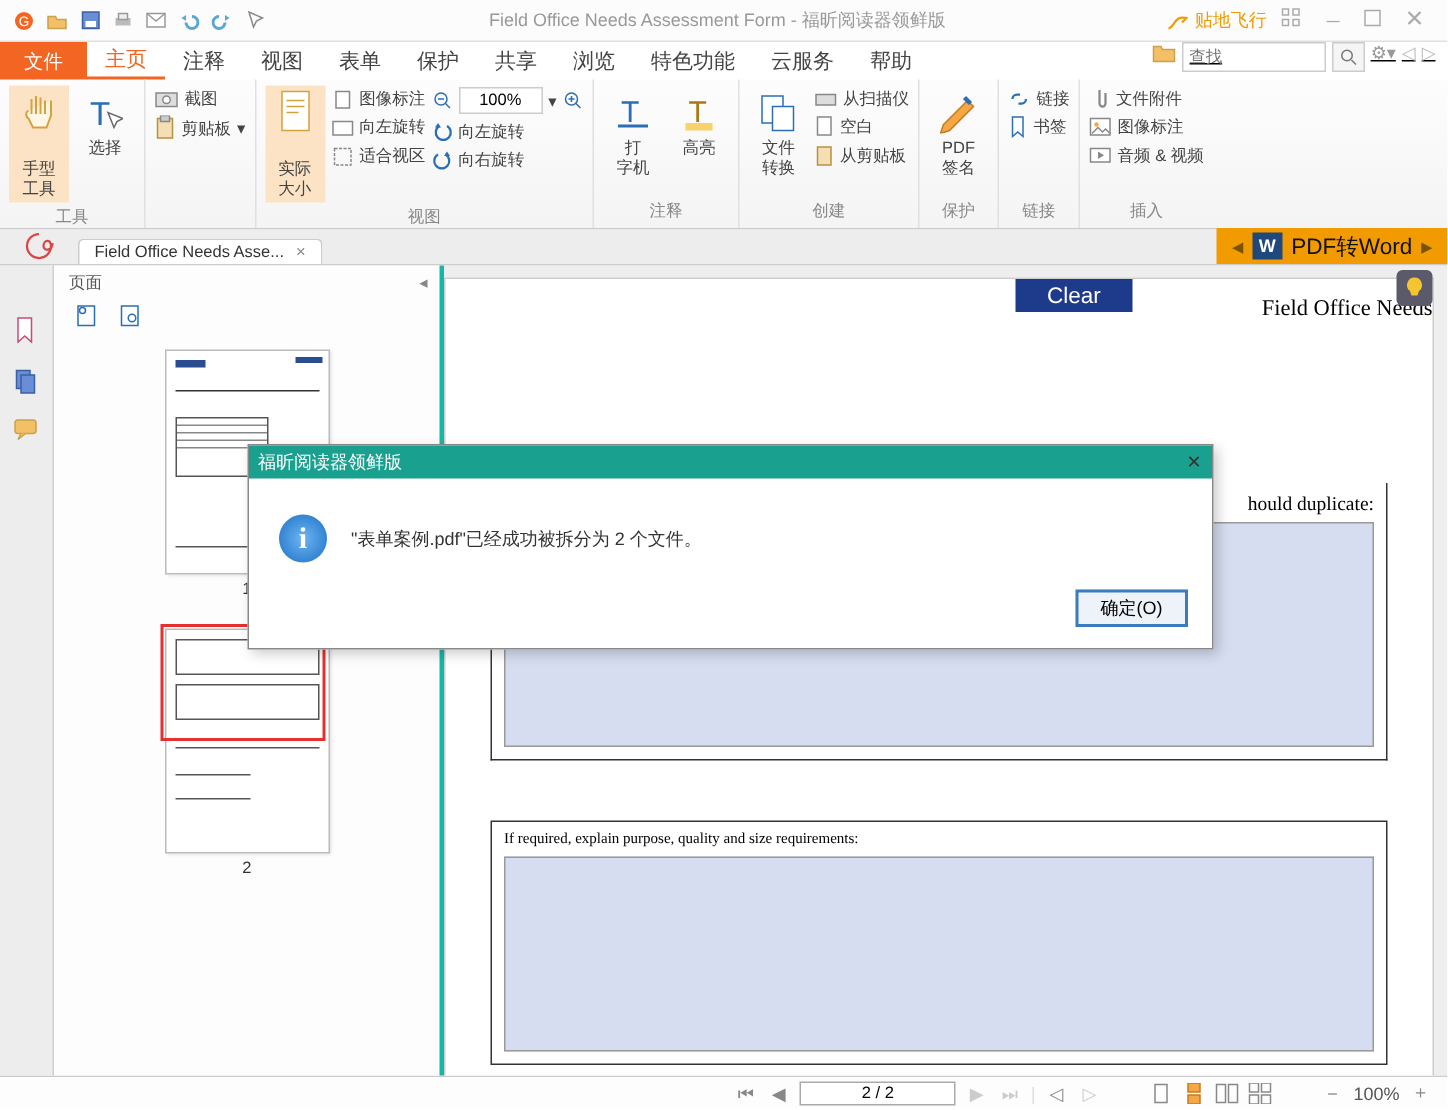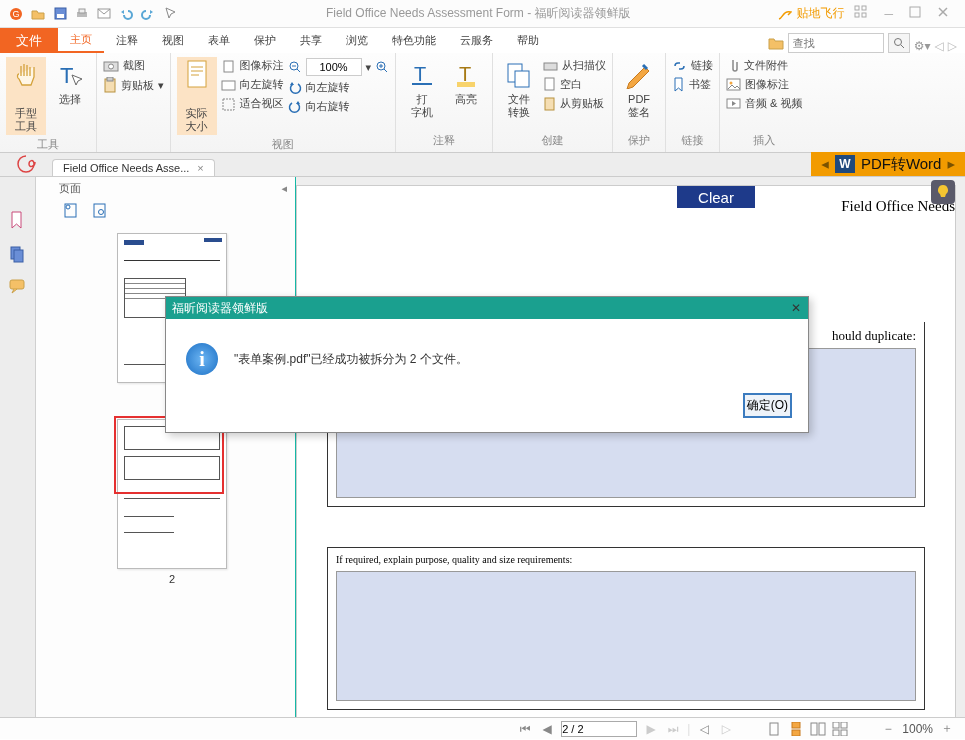--- a/index.html
+++ b/index.html
@@ -9,23 +9,23 @@
 .titlebar { height: 28px; background: #fcfcfc; border-bottom: 1px solid #e0e0e0; display: flex; align-items: center; }
 .titlebar .qat { display: flex; gap: 6px; padding-left: 8px; align-items: center; }
 .titlebar .qat .ico { width: 16px; height: 16px; display: flex; align-items: center; justify-content: center; }
 .titlebar .title { flex: 1; text-align: center; color: #999; font-size: 12px; }
 .titlebar .winbtns { display: flex; gap: 16px; padding-right: 16px; align-items: center; color: #aaa; }
 .paste-fly { color: #f29b00; display: flex; align-items: center; gap: 4px; margin-right: 10px; }
 
 
 .menubar { height: 25px; background: #fff; display: flex; align-items: stretch; }
 .menubar .filetab { background: #f26522; color: #fff; padding: 0 16px; display: flex; align-items: center; font-size: 13px; }
-.menubar .tab { padding: 0 12px; display: flex; align-items: center; font-size: 11px; color: #444; cursor: pointer; font-family: Liberation Serif, serif; }
+.menubar .tab { padding: 0 12px; display: flex; align-items: center; font-size: 14px; color: #444; cursor: pointer; font-family: Liberation Serif, serif; }
 .menubar .tab.active { border-bottom: 2px solid #f26522; color: #f26522; }
-.menubar .right { margin-left: auto; display: flex; align-items: flex-end; gap: 4px; padding-right: 8px; }
+.menubar .right { margin-left: auto; display: flex; align-items: flex-start; gap: 4px; padding-right: 8px; text-decoration: underline; }
 .searchbox { width: 96px; height: 20px; border: 1px solid #ccc; font-size: 11px; padding-left: 4px; color: #aaa; }
 .searchbtn { width: 22px; height: 20px; border: 1px solid #ccc; background: #f5f5f5; display: flex; align-items: center; justify-content: center; }
 
 
 .ribbon { height: 100px; background: linear-gradient(#fdfdfd,#f4f4f4); border-bottom: 1px solid #ccc; display: flex; }
 .rgroup { border-right: 1px solid #e0e0e0; padding: 4px 6px; display: flex; flex-direction: column; }
 .rgroup .body { flex: 1; display: flex; gap: 4px; align-items: flex-start; }
 .rgroup .label { text-align: center; font-size: 11px; color: #888; padding-top: 2px; }
 .bigbtn { display: flex; flex-direction: column; align-items: center; gap: 2px; padding: 2px 4px; cursor: pointer; }
 .bigbtn .bicon { width: 32px; height: 32px; display: flex; align-items: center; justify-content: center; }
@@ -40,21 +40,21 @@
 .tabstrip .swirl { width: 52px; height: 24px; display: flex; align-items: center; justify-content: center; }
 .doctab { background: #fff; border: 1px solid #ccc; border-bottom: none; border-radius: 4px 4px 0 0; padding: 2px 10px; font-size: 11px; color: #333; display: flex; align-items: center; gap: 8px; }
 .tabstrip .promo { margin-left: auto; height: 24px; background: #f29b00; display: flex; align-items: center; gap: 6px; padding: 0 10px; color: #111; font-size: 15px; }
 .tabstrip .promo .w { background: #1f497d; color: #fff; width: 20px; height: 18px; display: flex; align-items: center; justify-content: center; font-weight: bold; font-size: 12px; }
 
 
 .main { display: flex; height: 540px; }
 .leftrail { width: 36px; background: #ededed; border-right: 1px solid #d0d0d0; display: flex; flex-direction: column; align-items: center; gap: 16px; padding-top: 34px; }
 .leftrail .railico { width: 18px; height: 18px; }
 
-.thumbpanel { width: 260px; background: #fdfdfd; border-right: 1px solid #14b8a6; display: flex; flex-direction: column; padding-left: 13px; }
+.thumbpanel { width: 260px; background: #fdfdfd; border-right: 3px solid #14b8a6; display: flex; flex-direction: column; }
 .thumbpanel .hdr { height: 22px; display: flex; align-items: center; padding-left: 10px; font-size: 11px; color: #555; }
 .thumbpanel .tools { height: 24px; display: flex; align-items: center; gap: 14px; padding-left: 14px; }
 .thumbpanel .scroll { flex: 1; overflow: hidden; position: relative; }
 .thumb { width: 110px; margin: 10px auto 20px; }
 .thumb .page { width: 110px; height: 150px; background: #fff; border: 1px solid #bbb; box-shadow: 1px 1px 2px rgba(0,0,0,.1); position: relative; }
 .thumb .num { text-align: center; font-size: 11px; color: #333; margin-top: 4px; }
 .redbox { position: absolute; border: 2px solid #e53030; }
 
 .docarea { flex: 1; background: #eee; position: relative; overflow: hidden; }
 .paper { position: absolute; left: 0; top: 8px; width: 660px; background: #fff; border: 1px solid #ccc; padding: 16px 30px; }
@@ -62,31 +62,31 @@
 .fieldtitle { position: absolute; right: 0; top: 12px; font-size: 15px; font-family: Georgia, serif; }
 .hint { width: 24px; height: 24px; background: #5a5a6a; border-radius: 4px; position: absolute; right: 0; top: -6px; display: flex; align-items: center; justify-content: center; }
 .bluefield { background: #d6ddf0; border: 1px solid #999; }
 .section { border: 1px solid #333; margin-top: 60px; padding: 4px 8px 8px; }
 .section h3 { font-family: Georgia, serif; font-size: 18px; font-weight: bold; }
 .section p { font-family: Georgia, serif; font-size: 10px; margin-top: 2px; }
 
 
 .statusbar { height: 22px; border-top: 1px solid #ccc; display: flex; align-items: center; gap: 6px; padding: 0 10px; font-size: 12px; color: #555; background: #fdfdfd; }
 .statusbar .spacer { flex: 1; }
-.pagebox { width: 76px; height: 16px; border: 1px solid #aaa; text-align: left; font-size: 11px; }
+.pagebox { width: 104px; height: 16px; border: 1px solid #aaa; text-align: center; font-size: 11px; }
 .sb-ico { width: 16px; height: 16px; display: flex; align-items: center; justify-content: center; color: #888; }
 
 
 .dialog { position: absolute; left: 165px; top: 296px; width: 644px; background: #fff; border: 1px solid #888; box-shadow: 3px 3px 8px rgba(0,0,0,.2); }
 .dialog .dtitle { height: 22px; background: #1aa08f; color: #fff; font-size: 12px; display: flex; align-items: center; padding-left: 6px; }
 .dialog .dtitle .x { margin-left: auto; width: 24px; text-align: center; color: #333; cursor: pointer; }
 .dialog .dbody { padding: 24px 20px 12px; display: flex; align-items: center; gap: 16px; }
 .infoicon { width: 32px; height: 32px; border-radius: 50%; background: radial-gradient(#6cb5f3,#1b6fc4); color: #fff; display: flex; align-items: center; justify-content: center; font-size: 20px; font-weight: bold; font-family: Georgia, serif; }
 .dialog .dfoot { padding: 6px 16px 14px; display: flex; justify-content: flex-end; }
-.okbtn { border: 2px solid #3b7bbf; background: #eef3f9; padding: 2px 2px; font-size: 12px; cursor: pointer; }
+.okbtn { border: 2px solid #3b7bbf; background: #eef3f9; padding: 2px 15px; font-size: 12px; cursor: pointer; }
 
 
 .svg { display: block; }
 </style>
 </head>
 <body>
 
 <div class="titlebar">
   <div class="qat">
     <span class="ico">

